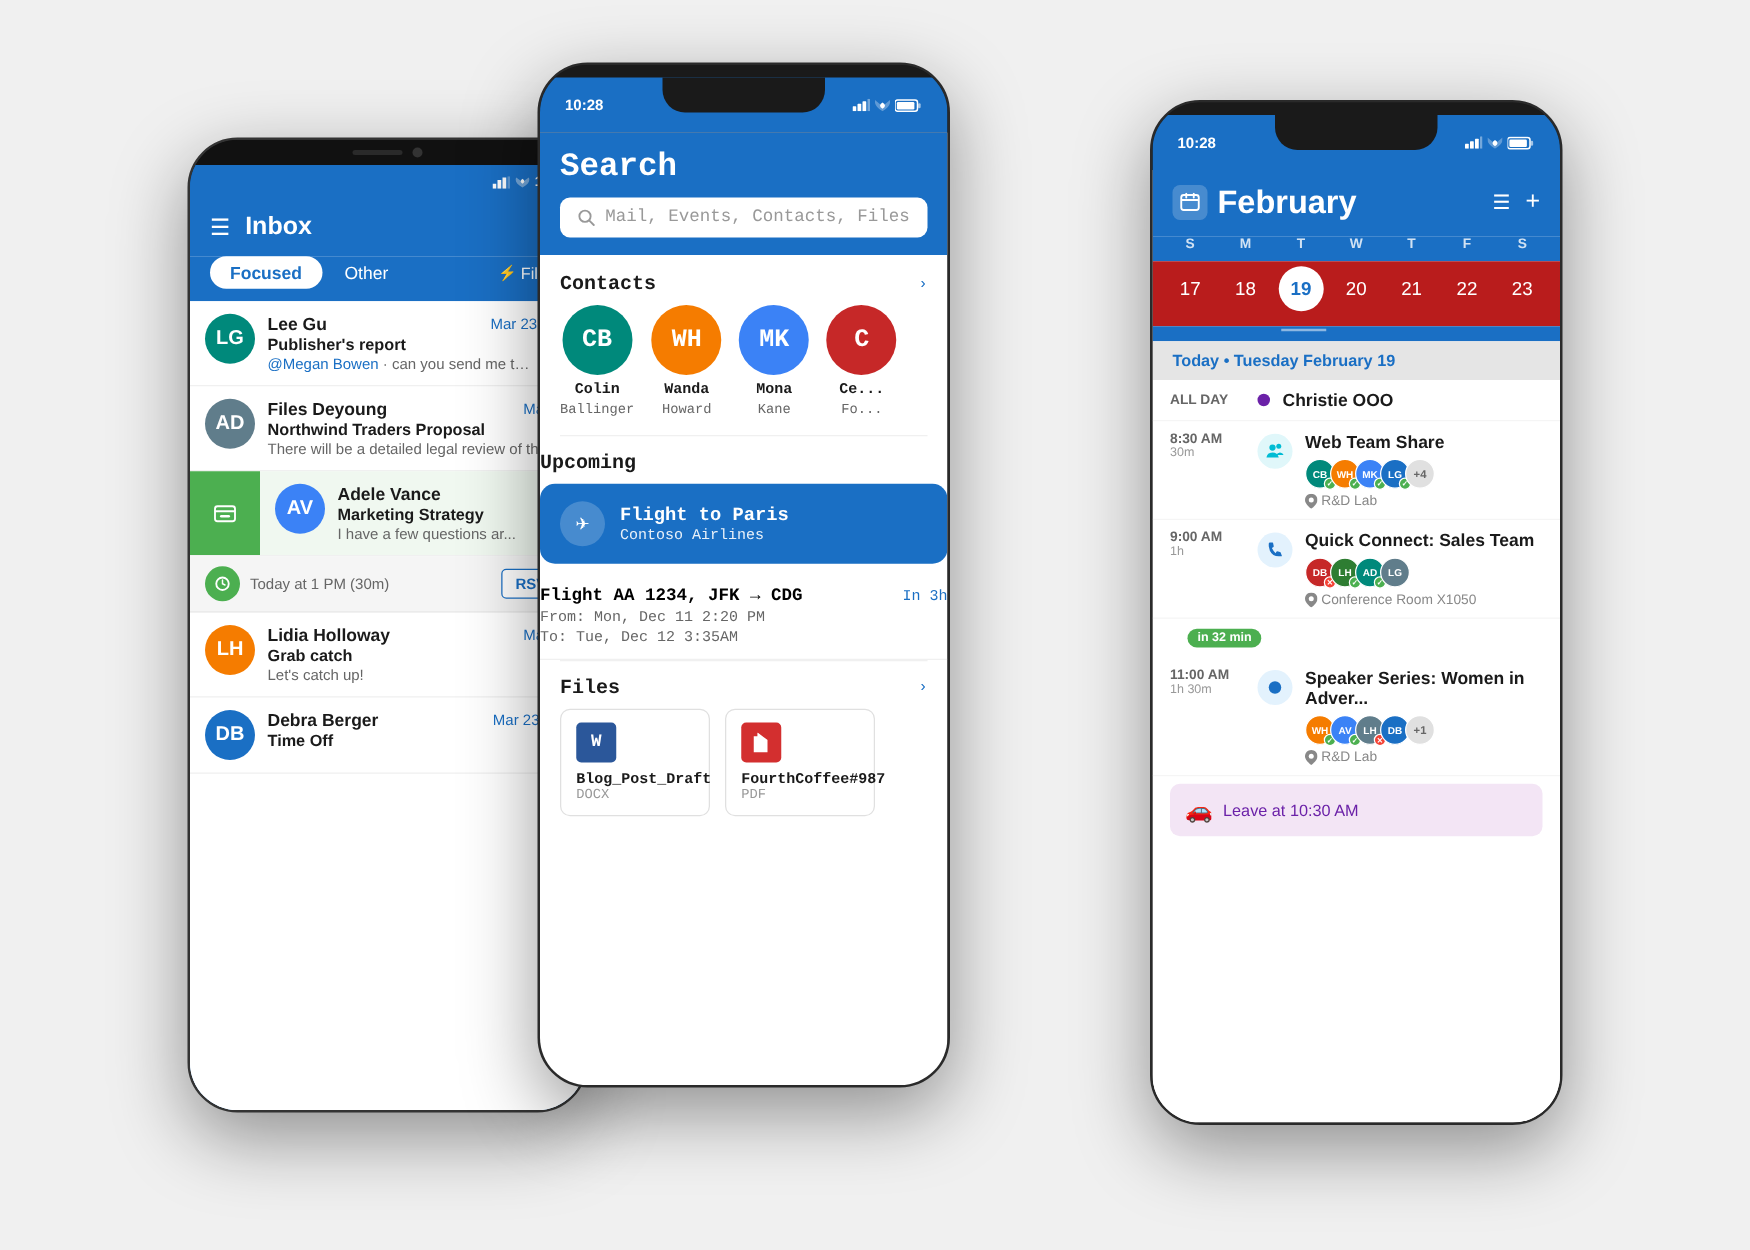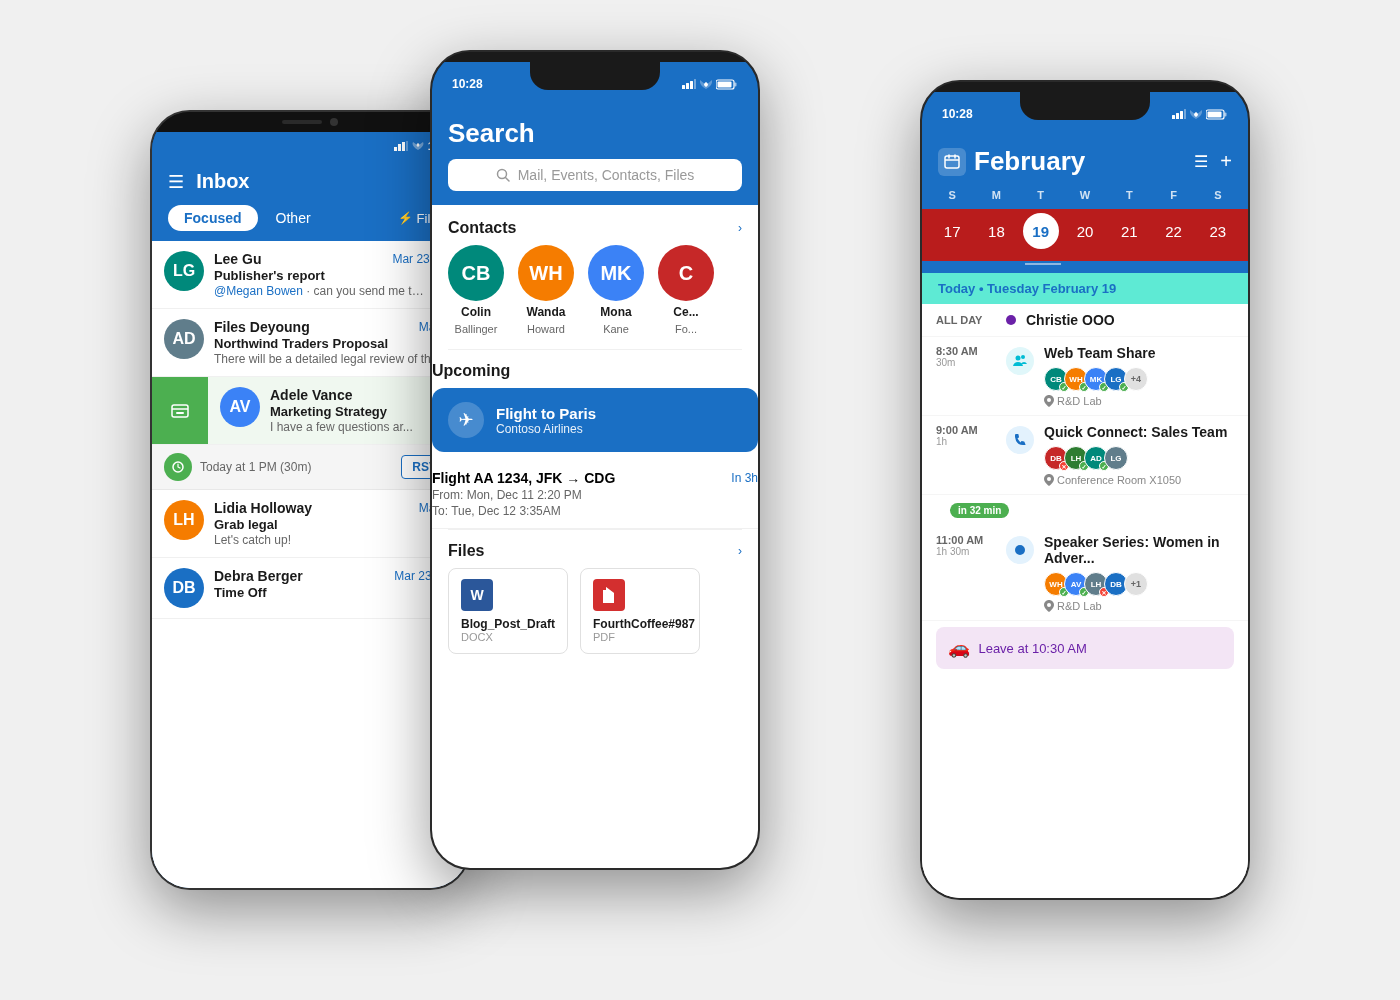--- a/index.html
+++ b/index.html
@@ -492,21 +492,21 @@
       width: 36px;
       height: 2px;
       background: rgba(255,255,255,0.5);
     }
 
     .cal-today-label {
       padding: 8px 16px;
       font-size: 13px;
       font-weight: 600;
       color: #1a6fc4;
-      background: #5eead4;
+      background: #e5e5e5;
     }
 
     .cal-events { background: white; overflow-y: auto; }
     .cal-event-row {
       display: flex;
       padding: 8px 14px;
       gap: 10px;
       border-bottom: 1px solid #f5f5f5;
       align-items: flex-start;
     }
@@ -791,21 +791,21 @@
             <button class="rsvp-btn">RSVP</button>
           </div>
 
           <div class="email-item">
             <div class="email-avatar av-orange">LH</div>
             <div class="email-content">
               <div class="email-header-row">
                 <span class="email-sender">Lidia Holloway</span>
                 <span class="email-date">Mar 23</span>
               </div>
-              <div class="email-subject">Grab legal</div>
+              <div class="email-subject">Grab catch</div>
               <div class="email-preview">Let's catch up!</div>
             </div>
           </div>
 
           <div class="email-item">
             <div class="email-avatar av-blue">DB</div>
             <div class="email-content">
               <div class="email-header-row">
                 <span class="email-sender">Debra Berger</span>
                 <span class="email-date">Mar 23</span>
@@ -839,21 +839,21 @@
           </svg>
           <svg width="22" height="11" viewBox="0 0 22 11" fill="white">
             <rect x="0" y="1" width="18" height="9" rx="2" fill="none" stroke="white" stroke-width="1.2"></rect>
             <rect x="1.5" y="2.5" width="14" height="6" rx="1" fill="white"></rect>
             <rect x="18.5" y="3.5" width="2" height="4" rx="1" fill="white" opacity="0.6"></rect>
           </svg>
         </div>
       </div>
     </div>
 
-    <div class="screen" style="display:flex; flex-direction:column; height:calc(100% - 54px); overflow:hidden;">
+    <div class="screen" style="display:flex; flex-direction:column; height:calc(100% - 54px); overflow:hidden;font-family:Liberation Mono, monospace;">
 
       <div class="search-header">
         <div class="search-title">Search</div>
         <div class="search-bar">
           <svg width="14" height="14" viewBox="0 0 14 14" fill="#999">
             <circle cx="6" cy="6" r="4.5" fill="none" stroke="#999" stroke-width="1.5"></circle>
             <line x1="9.5" y1="9.5" x2="13" y2="13" stroke="#999" stroke-width="1.5" stroke-linecap="round"></line>
           </svg>
           <span class="search-placeholder">Mail, Events, Contacts, Files</span>
         </div>

